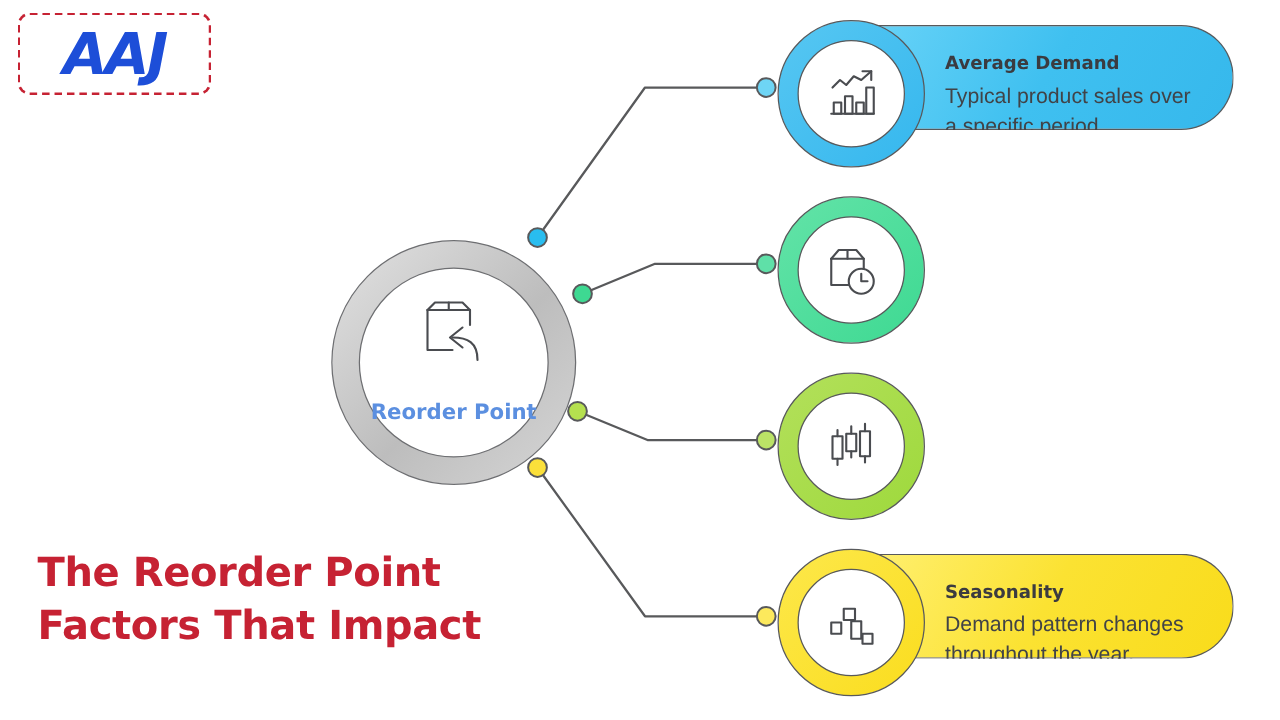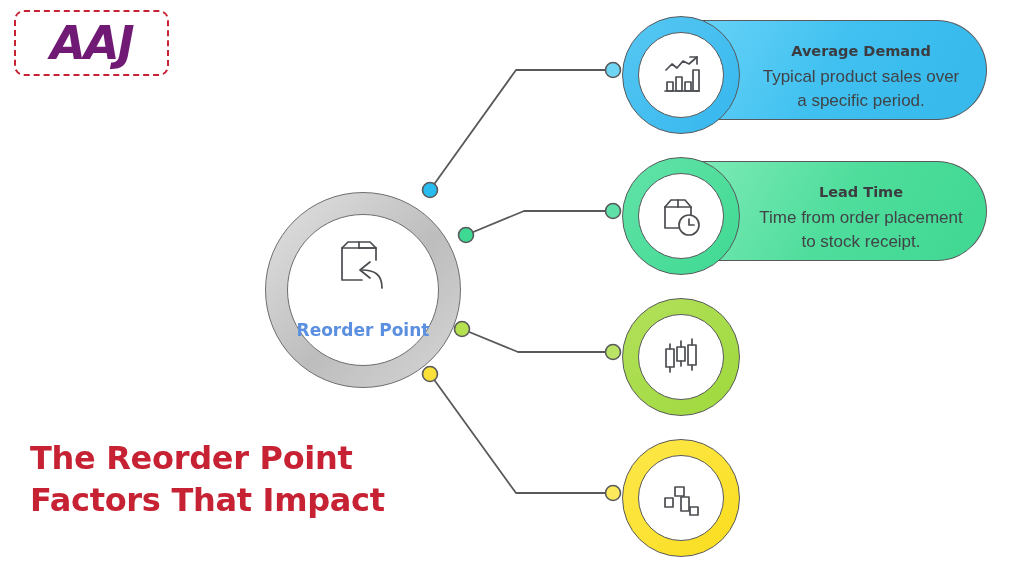--- a/index.html
+++ b/index.html
@@ -20,21 +20,21 @@
     position:absolute; inset:0;
     border:2px dashed #C62233;
     border-radius:10px;
   }
   #logo .word {
     position:absolute; inset:0;
     display:flex; align-items:center; justify-content:center;
     font-family:"DejaVu Sans", sans-serif;
     font-weight:bold; font-style:italic;
     font-size:46px; letter-spacing:-2px;
-    color:#701a75;
+    color:#1d4ed8;
     line-height:1;
   }
 
   
   #headline {
     position:absolute; left:30px; top:437px;
     width:430px;
     color:#C62233;
     font-family:"DejaVu Sans", sans-serif;
     font-weight:bold;
@@ -91,28 +91,27 @@
   }
   .row.r1 { top:16px; }
   .row.r2 { top:157px; }
   .row.r3 { top:298px; }
   .row.r4 { top:439px; }
 
   
   .pill {
     position:absolute;
     left:78px; top:4px;
-    width:287px; height:100px;
+    width:287px; height:84px;
     border-radius:0 58px 58px 0;
     border:1.6px solid #58595B;
     border-left:none;
     padding:22px 20px 0 56px;
     -webkit-clip-path: polygon(0 0,100% 0,100% 100%,0 100%,0 52%);
     clip-path: polygon(0 0,100% 0,100% 100%,0 100%,0 52%);
-    text-align: center;
   }
   .pill .t {
     font-family:"DejaVu Sans", sans-serif;
     font-weight:bold;
     font-size:14.5px;
     color:#3B3B40;
     margin-bottom:6px;
   }
   .pill .d {
     font-size:17px;
@@ -211,24 +210,20 @@
         <rect class="ico" x="28" y="31" width="6" height="9"></rect>
         <rect class="ico" x="36" y="19" width="6" height="21"></rect>
         <polyline class="ico" points="9 19 15 13 20 17 26 10 32 13 40 6"></polyline>
         <polyline class="ico" points="33 6 40 6 40 13"></polyline>
       </svg>
     </div>
   </div>
 </div>
 
 <div class="row r2">
-  <div class="pill">
-    <div class="t">Lead Time</div>
-    <div class="d">Time from order placement to stock receipt.</div>
-  </div>
   <div class="badge">
     <div class="disc">
       <svg viewBox="0 0 48 48">
         <path class="ico" d="M8 15 H34 V24"></path>
         <path class="ico" d="M8 15 V36 H22"></path>
         <path class="ico" d="M8 15 L14 8 H28 L34 15"></path>
         <path class="ico" d="M21 15 V8"></path>
         <circle class="ico-f" cx="32" cy="33" r="10"></circle>
         <polyline class="ico" points="32 27 32 33 37 33"></polyline>
       </svg>
@@ -245,20 +240,24 @@
         <path class="ico" d="M24 8 V14 M24 28 V33"></path>
         <rect class="ico" x="20" y="14" width="8" height="14"></rect>
         <path class="ico" d="M35 6 V12 M35 32 V37"></path>
         <rect class="ico" x="31" y="12" width="8" height="20"></rect>
       </svg>
     </div>
   </div>
 </div>
 
 <div class="row r4">
+  <div class="pill">
+    <div class="t">Seasonality</div>
+    <div class="d">Demand pattern changes throughout the year.</div>
+  </div>
   <div class="badge">
     <div class="disc">
       <svg viewBox="0 0 48 48">
         <rect class="ico" x="8" y="24" width="8" height="9"></rect>
         <rect class="ico" x="18" y="13" width="9" height="9"></rect>
         <rect class="ico" x="24" y="23" width="8" height="14"></rect>
         <rect class="ico" x="33" y="33" width="8" height="8"></rect>
       </svg>
     </div>
   </div>

